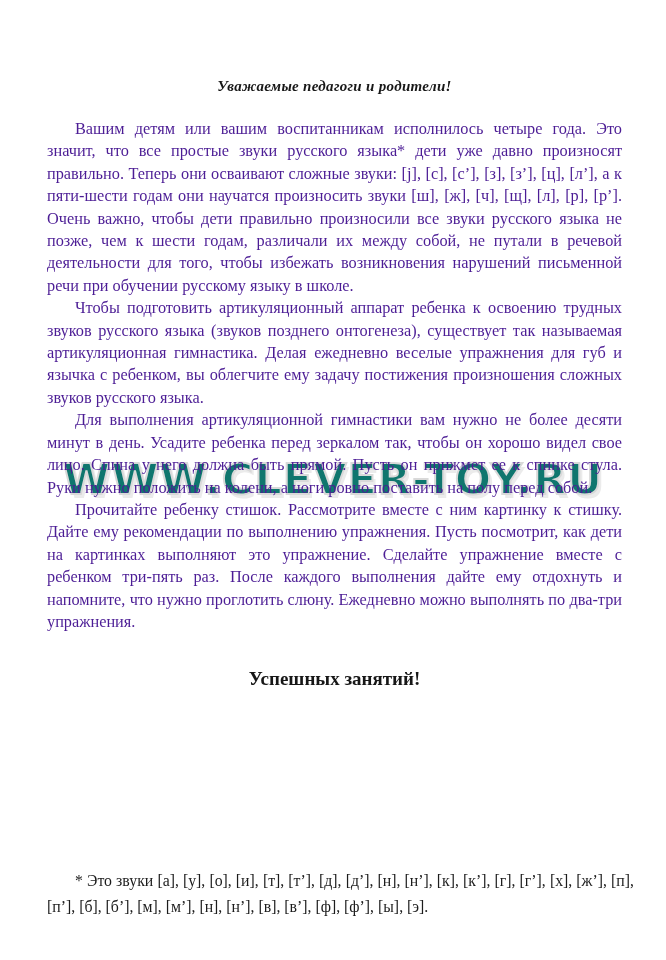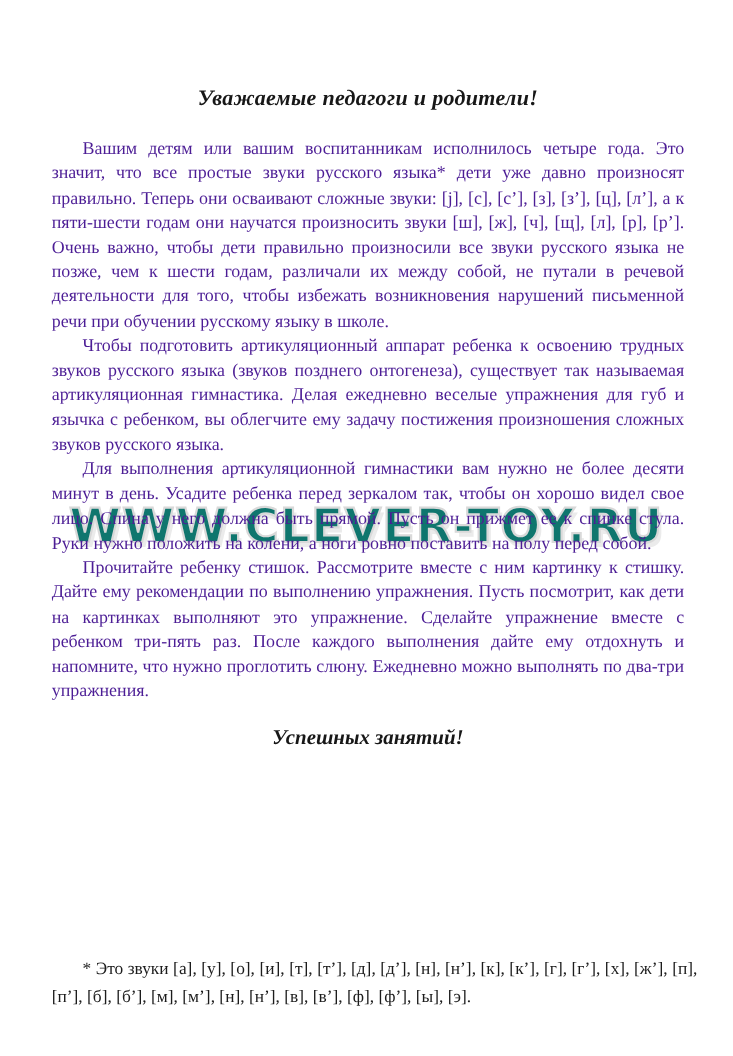--- a/index.html
+++ b/index.html
@@ -14,42 +14,41 @@
   }
   .page {
     position: relative;
     width: 666px;
     height: 960px;
     background: #ffffff;
     padding: 78px 44px 0 47px;
   }
   .doc-title {
     text-align: center;
-    font-size: 20px;
+    font-size: 15px;
     font-weight: bold;
     font-style: italic;
     letter-spacing: 0.3px;
     margin-bottom: 23px;
     color: #171717;
   }
   .body-text p {
     font-size: 16.3px;
     line-height: 22.4px;
     text-align: justify;
     text-indent: 28px;
     color: #4c1d95;
     position: relative;
     z-index: 2;
   }
   .closing {
     text-align: center;
     font-size: 19px;
     font-weight: bold;
-    font-style: italic;
-    margin-top: 21px;
+    margin-top: 35px;
     color: #171717;
     position: relative;
     z-index: 2;
   }
   .footnote {
     position: absolute;
     left: 47px;
     right: 32px;
     top: 868px;
     font-size: 15.8px;

